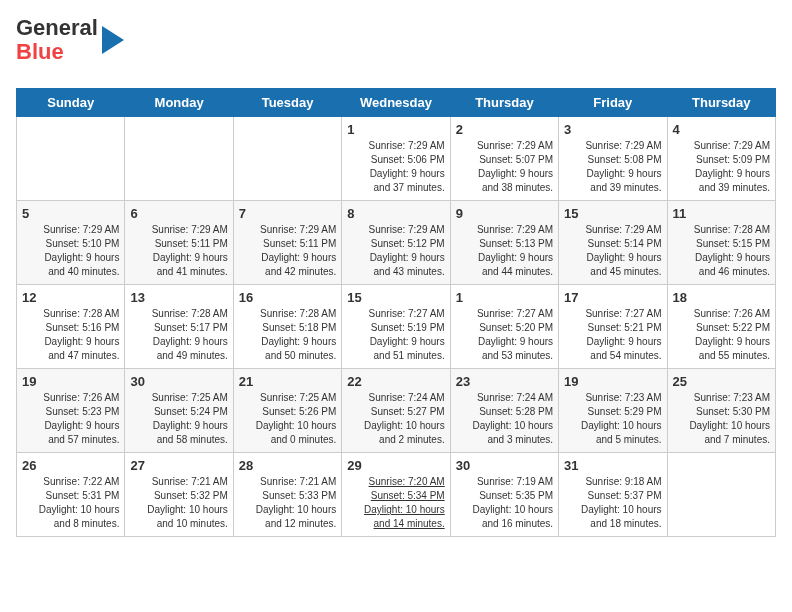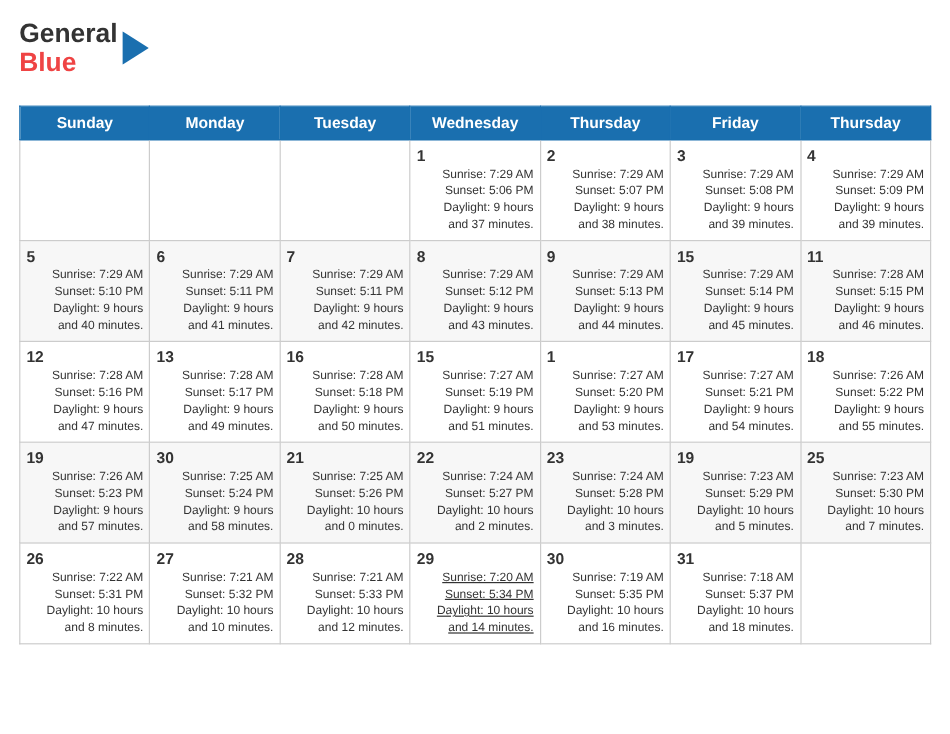--- a/index.html
+++ b/index.html
@@ -329,21 +329,21 @@
         </td>
         <td>
           <span class="day-num">30</span>
           <div class="day-info" style="white-space: pre-line;">Sunrise: 7:19 AM
 Sunset: 5:35 PM
 Daylight: 10 hours
 and 16 minutes.</div>
         </td>
         <td>
           <span class="day-num">31</span>
-          <div class="day-info" style="white-space: pre-line;">Sunrise: 7:18 AM
+          <div class="day-info" style="white-space: pre-line;">Sunrise: 9:18 AM
 Sunset: 5:37 PM
 Daylight: 10 hours
 and 18 minutes.</div>
         </td>
         <td></td>
       </tr>
     </tbody>
 </table>
 
 </body></html>

